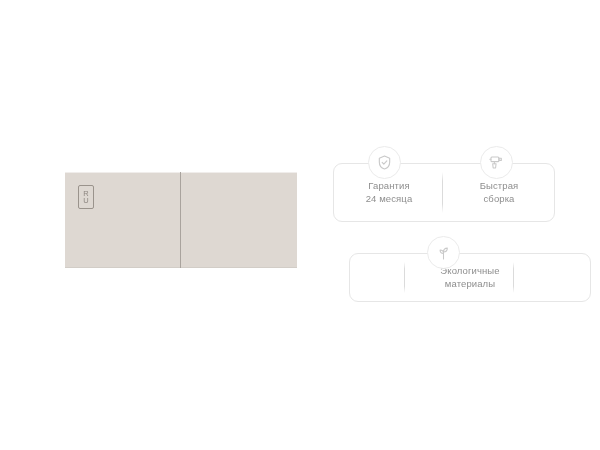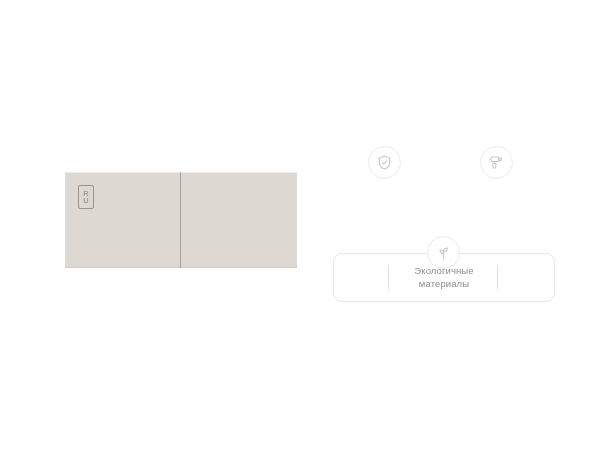--- a/index.html
+++ b/index.html
@@ -71,23 +71,23 @@
     box-sizing: border-box;
     display: flex;
   }
   #panel-warranty {
     left: 333px;
     top: 163px;
     width: 222px;
     height: 59px;
   }
   #panel-eco {
-    left: 333px;
+    left: 349px;
     top: 253px;
-    width: 222px;
+    width: 242px;
     height: 49px;
     justify-content: flex-end;
   }
 
   .panel-cell {
     flex: 1 1 0;
     position: relative;
     display: flex;
     align-items: center;
     justify-content: center;
@@ -151,20 +151,33 @@
 <div id="stage">
 
   <div class="product">
     <div class="product-door-divider"></div>
     <div class="product-badge">
       <span>R</span>
       <span>U</span>
     </div>
   </div>
 
+  <div class="panel" id="panel-warranty">
+    <div class="v-sep" id="sep-warranty"></div>
+
+    <div class="panel-cell">
+      <div class="cell-label">Гарантия
+24 месяца</div>
+    </div>
+
+    <div class="panel-cell">
+      <div class="cell-label">Быстрая
+сборка</div>
+    </div>
+  </div>
 
   <div class="icon-medallion" id="medallion-shield">
     <svg width="17" height="17" viewBox="0 0 24 24" fill="none" stroke="#c9c9c9" stroke-width="1.6" stroke-linecap="round" stroke-linejoin="round">
       <path d="M12 2.8 4.7 5.9v5.6c0 4.6 3.1 8.3 7.3 9.7 4.2-1.4 7.3-5.1 7.3-9.7V5.9L12 2.8z"></path>
       <path d="M8.7 11.9l2.3 2.3 4.3-4.6"></path>
     </svg>
   </div>
 
   <div class="icon-medallion" id="medallion-drill">
     <svg width="17" height="17" viewBox="0 0 24 24" fill="none" stroke="#c9c9c9" stroke-width="1.5" stroke-linecap="round" stroke-linejoin="round">

